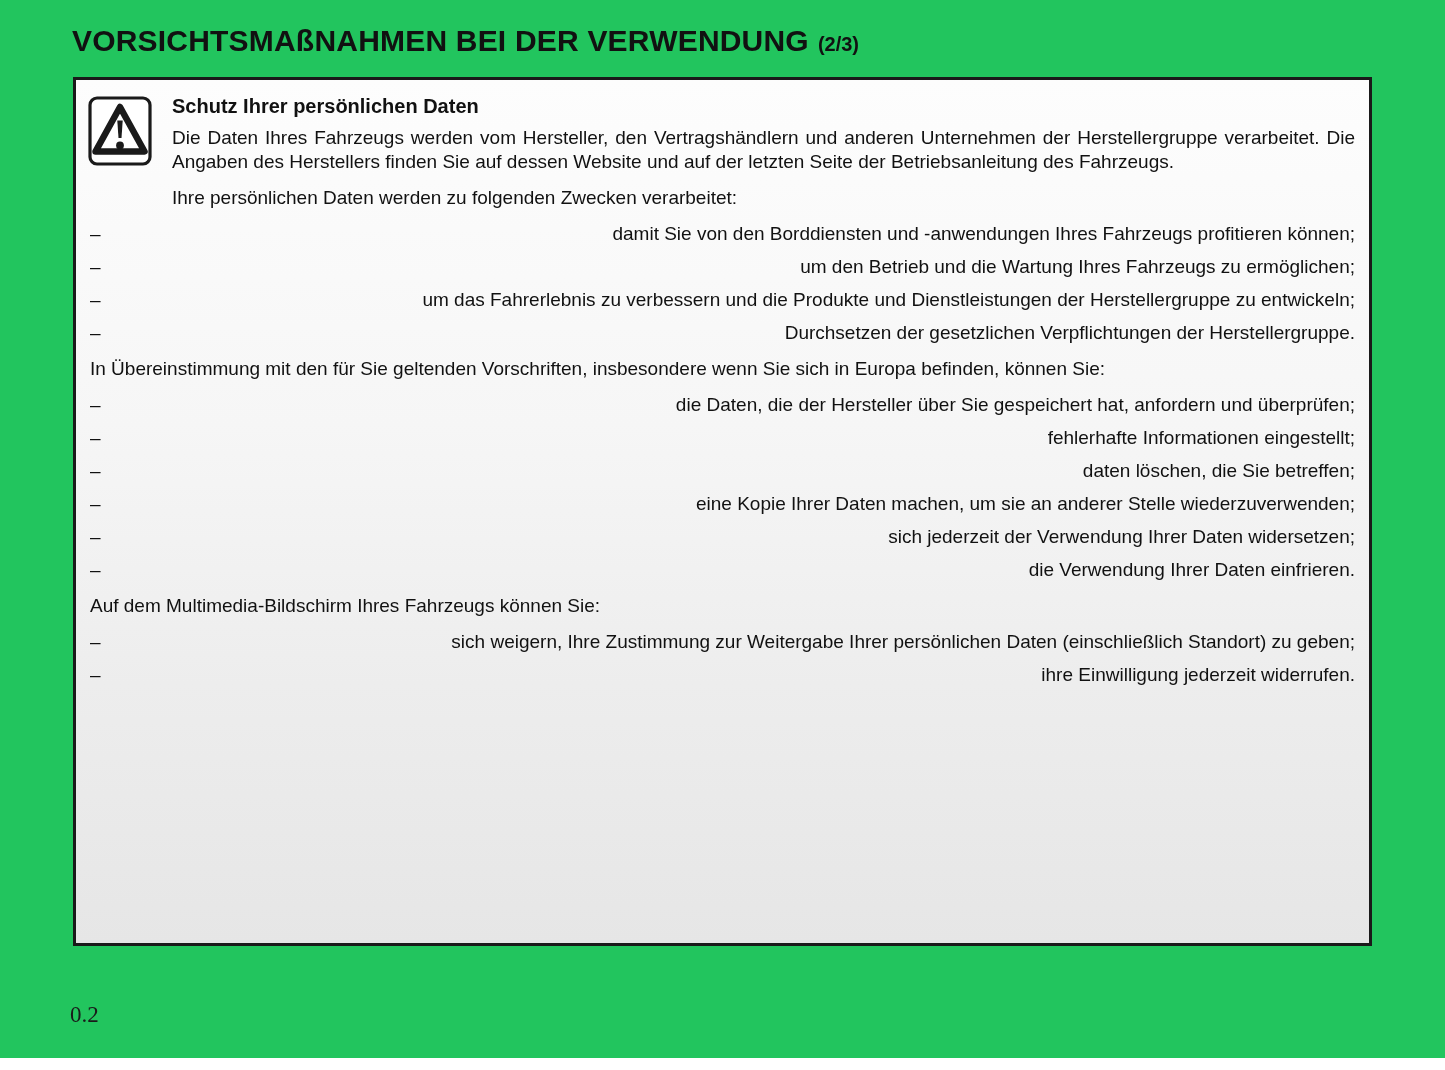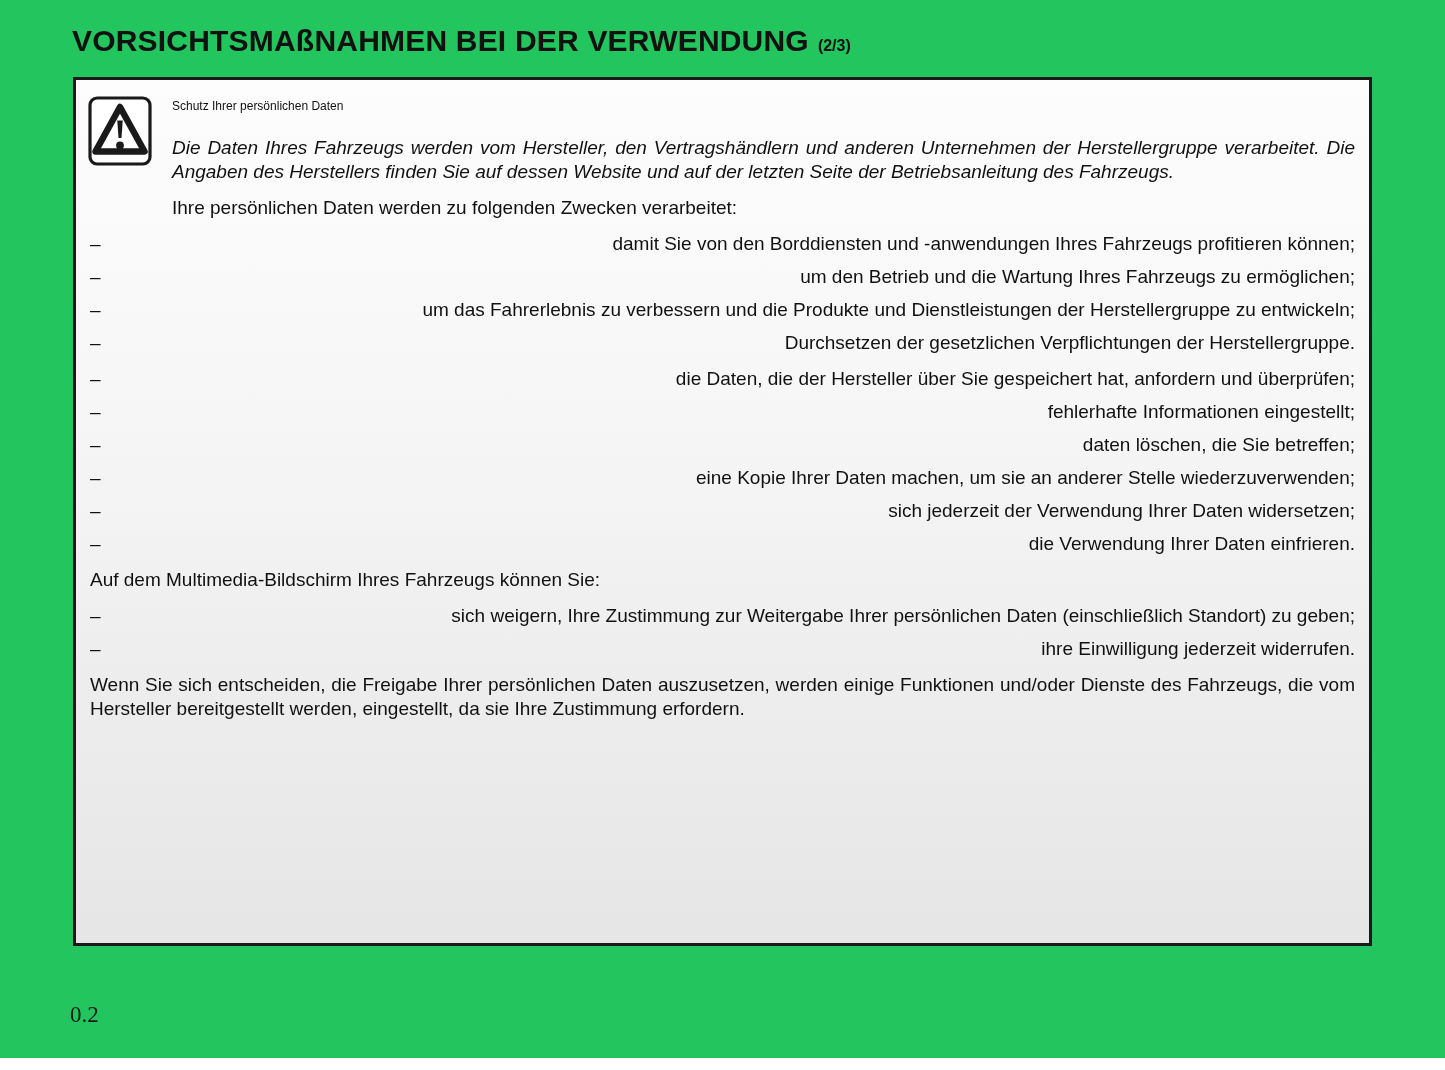--- a/index.html
+++ b/index.html
@@ -25,21 +25,21 @@
     align-items: baseline;
     gap: 9px;
     white-space: nowrap;
   }
   .title-main {
     font-size: 30px;
     font-weight: bold;
     letter-spacing: 0.2px;
   }
   .title-suffix {
-    font-size: 16px;
+    font-size: 20px;
     font-weight: bold;
   }
   .notice-box {
     position: absolute;
     left: 73px;
     top: 77px;
     width: 1299px;
     height: 869px;
     box-sizing: border-box;
     border: 3px solid #1a1a1a;
@@ -53,32 +53,31 @@
     padding-left: 82px;
   }
   .warn-icon {
     position: absolute;
     left: -2px;
     top: 2px;
     width: 64px;
     height: 70px;
   }
   .box-heading {
-    font-size: 12px;
-    font-weight: normal;
+    font-size: 20px;
+    font-weight: bold;
     margin: 0;
     line-height: 24px;
   }
   .para {
     margin: 12px 0 0 0;
     text-align: justify;
   }
   .intro-block .para.first {
-    margin-top: 18px;
-    font-style: italic;
+    margin-top: 8px;
   }
   .dash-list {
     margin-top: 12px;
   }
   .dash-item {
     display: flex;
     margin-top: 9px;
   }
   .dash-item:first-child {
     margin-top: 0;
@@ -142,20 +141,21 @@
           <span class="dash-glyph">–</span>
           <span class="dash-text">um das Fahrerlebnis zu verbessern und die Produkte und Dienstleistungen der Herstellergruppe zu entwickeln;</span>
         </div>
 
         <div class="dash-item">
           <span class="dash-glyph">–</span>
           <span class="dash-text">Durchsetzen der gesetzlichen Verpflichtungen der Herstellergruppe.</span>
         </div>
       </div>
 
+    <p class="para">In Übereinstimmung mit den für Sie geltenden Vorschriften, insbesondere wenn Sie sich in Europa befinden, können Sie:</p>
 
     <div class="dash-list">
 
         <div class="dash-item">
           <span class="dash-glyph">–</span>
           <span class="dash-text">die Daten, die der Hersteller über Sie gespeichert hat, anfordern und überprüfen;</span>
         </div>
 
         <div class="dash-item">
           <span class="dash-glyph">–</span>
@@ -191,19 +191,18 @@
           <span class="dash-glyph">–</span>
           <span class="dash-text">sich weigern, Ihre Zustimmung zur Weitergabe Ihrer persönlichen Daten (einschließlich Standort) zu geben;</span>
         </div>
 
         <div class="dash-item">
           <span class="dash-glyph">–</span>
           <span class="dash-text">ihre Einwilligung jederzeit widerrufen.</span>
         </div>
       </div>
 
-    <p class="para">Wenn Sie sich entscheiden, die Freigabe Ihrer persönlichen Daten auszusetzen, werden einige Funktionen und/oder Dienste des Fahrzeugs, die vom Hersteller bereitgestellt werden, eingestellt, da sie Ihre Zustimmung erfordern.</p>
 
   </div>
 
   <div class="page-number">0.2</div>
 
 </div>
 
 </body></html>

